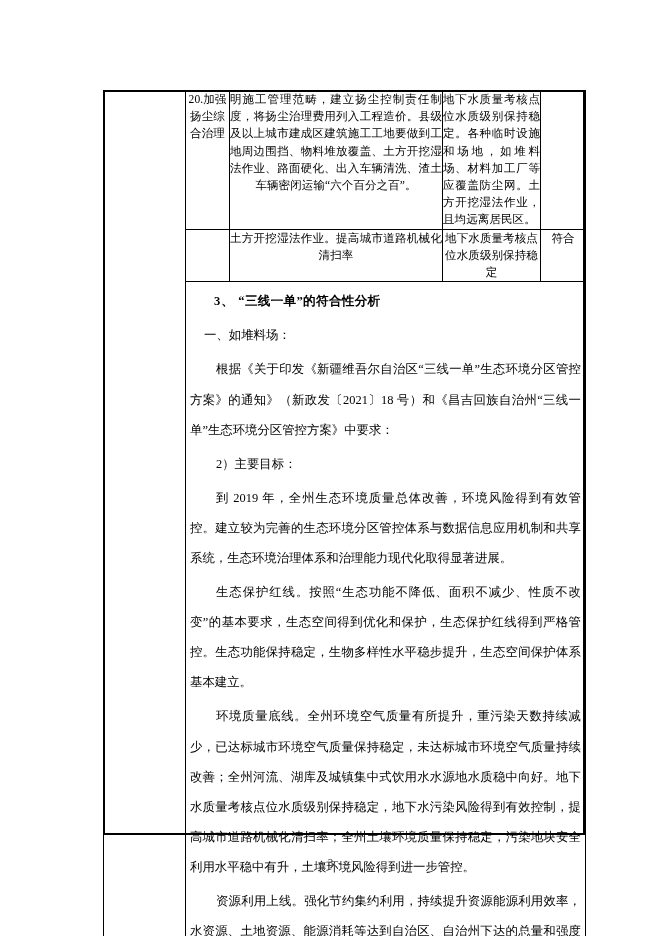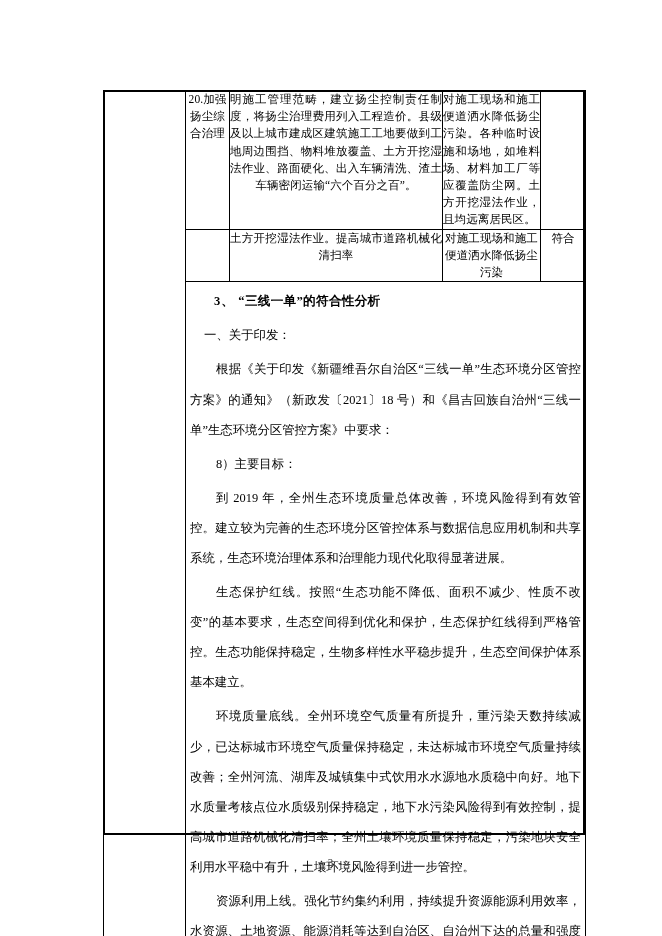--- a/index.html
+++ b/index.html
@@ -118,35 +118,35 @@
       <col class="c-name">
       <col class="c-req">
       <col class="c-impl">
       <col class="c-res">
     </colgroup>
     <tbody>
       <tr>
         <td rowspan="3"></td>
         <td class="cell ctr">20.加强扬尘综合治理</td>
         <td class="cell just">明施工管理范畴，建立扬尘控制责任制度，将扬尘治理费用列入工程造价。县级及以上城市建成区建筑施工工地要做到工地周边围挡、物料堆放覆盖、土方开挖湿法作业、路面硬化、出入车辆清洗、渣土车辆密闭运输“六个百分之百”。</td>
-        <td class="cell just-left">对施工现场和施工便道洒水降低扬尘污染。各种临时设施和场地，如堆料场、材料加工厂等应覆盖防尘网。土方开挖湿法作业，且均远离居民区。</td>
+        <td class="cell just-left">地下水质量考核点位水质级别保持稳定。各种临时设施和场地，如堆料场、材料加工厂等应覆盖防尘网。土方开挖湿法作业，且均远离居民区。</td>
         <td class="cell ctr"></td>
       </tr>
       <tr>
         <td class="cell ctr"></td>
         <td class="cell just">土方开挖湿法作业。提高城市道路机械化清扫率</td>
-        <td class="cell ctr">对施工现场和施工便道洒水降低扬尘污染</td>
+        <td class="cell ctr">地下水质量考核点位水质级别保持稳定</td>
         <td class="cell ctr">符合</td>
       </tr>
       <tr>
         <td colspan="4" class="body-cell">
           <p class="heading"><span class="num">3、</span>&nbsp;<span>“三线一单”的符合性分析</span></p>
-          <p class="ind1">一、关于印发：</p>
+          <p class="ind1">一、如堆料场：</p>
           <p class="ind2">根据《关于印发《新疆维吾尔自治区“三线一单”生态环境分区管控方案》的通知》（新政发〔2021〕18 号）和《昌吉回族自治州“三线一单”生态环境分区管控方案》中要求：</p>
-          <p class="ind2">8）主要目标：</p>
+          <p class="ind2">2）主要目标：</p>
           <p class="ind2">到 2019 年，全州生态环境质量总体改善，环境风险得到有效管控。建立较为完善的生态环境分区管控体系与数据信息应用机制和共享系统，生态环境治理体系和治理能力现代化取得显著进展。</p>
           <p class="ind2">生态保护红线。按照“生态功能不降低、面积不减少、性质不改变”的基本要求，生态空间得到优化和保护，生态保护红线得到严格管控。生态功能保持稳定，生物多样性水平稳步提升，生态空间保护体系基本建立。</p>
           <p class="ind2">环境质量底线。全州环境空气质量有所提升，重污染天数持续减少，已达标城市环境空气质量保持稳定，未达标城市环境空气质量持续改善；全州河流、湖库及城镇集中式饮用水水源地水质稳中向好。地下水质量考核点位水质级别保持稳定，地下水污染风险得到有效控制，提高城市道路机械化清扫率；全州土壤环境质量保持稳定，污染地块安全利用水平稳中有升，土壤环境风险得到进一步管控。</p>
           <p class="ind2">资源利用上线。强化节约集约利用，持续提升资源能源利用效率，水资源、土地资源、能源消耗等达到自治区、自治州下达的总量和强度控制目标。加快区域低碳发展，积极推动昌吉市国家级低碳试点城市发挥低碳试点示范和引领作用。</p>
 
         </td>
       </tr>
     </tbody>
   </table>
 

